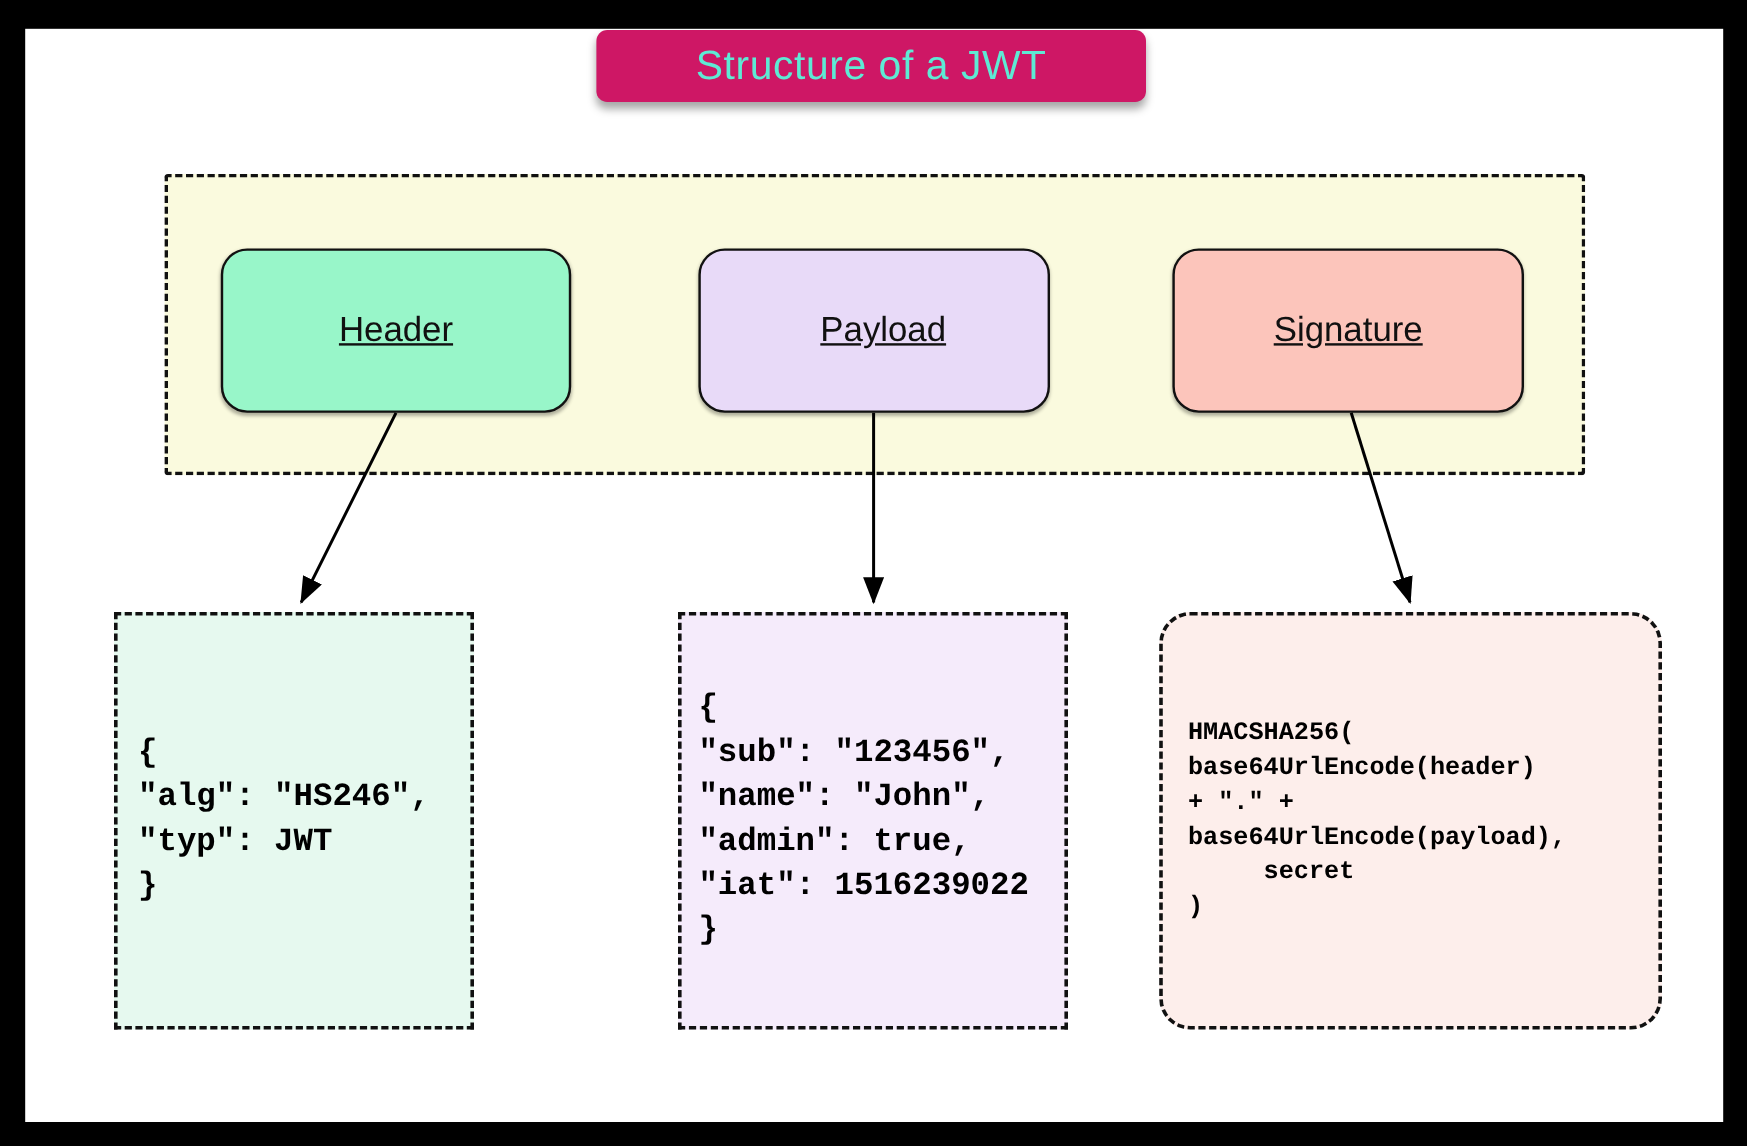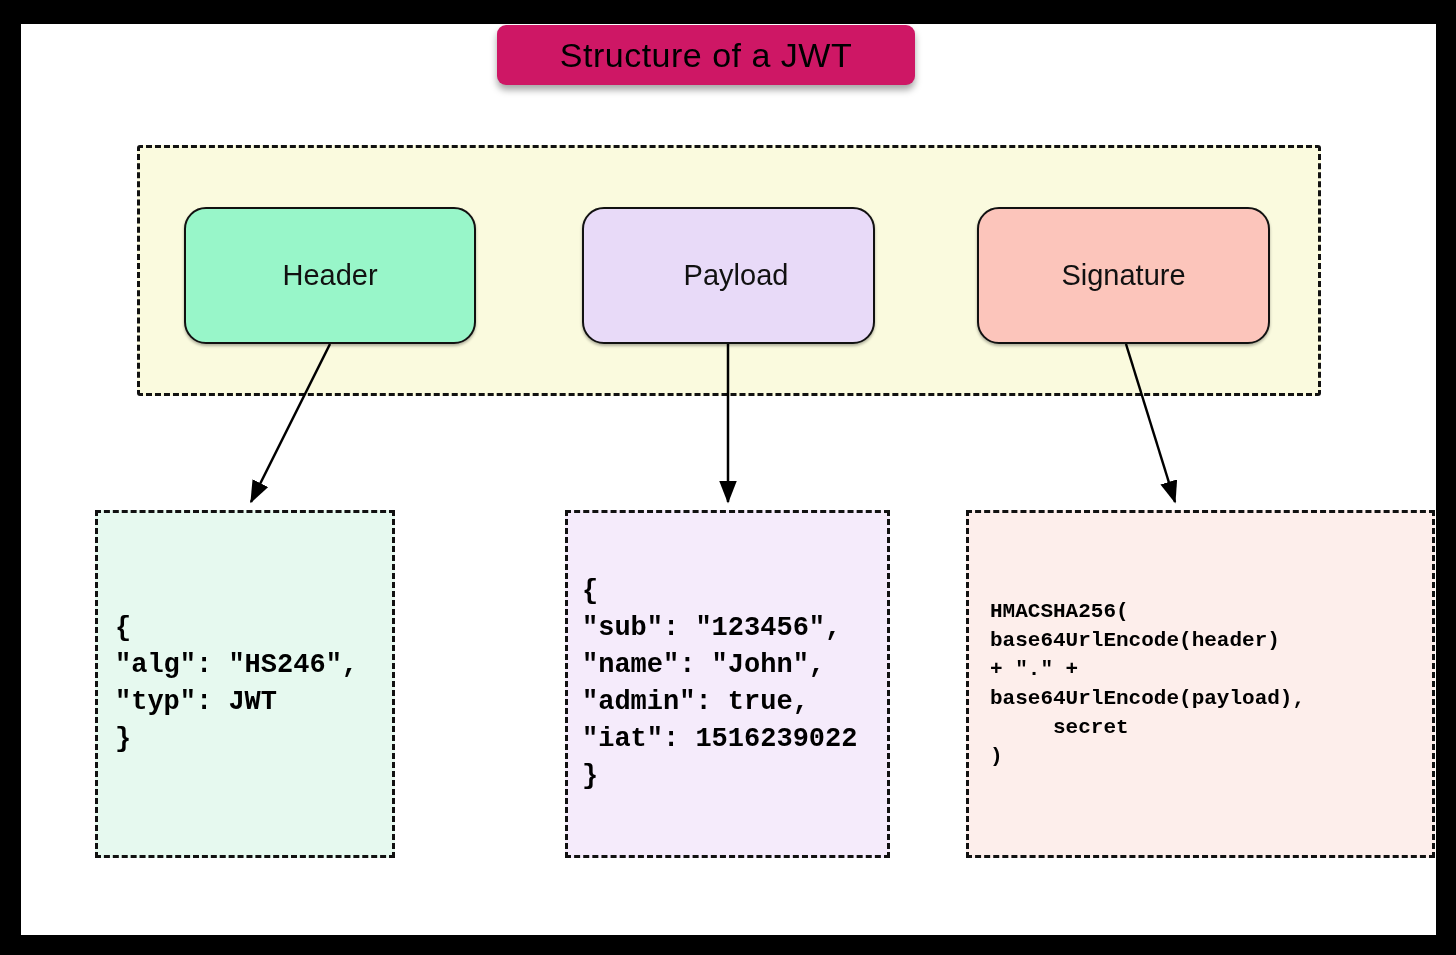--- a/index.html
+++ b/index.html
@@ -13,55 +13,55 @@
   .canvas{
     position:absolute;
     left:21px;top:24px;
     width:1415px;height:911px;
     background:#ffffff;
   }
   
   .abs{position:absolute;box-sizing:border-box;}
 
   .title{
-    left:497px;top:25px;width:418px;height:60px;
+    left:497px;top:25px;width:458px;height:60px;
     background:#CE1765;
     border-radius:9px;
     box-shadow:0 5px 7px rgba(0,0,0,0.35);
     display:flex;align-items:center;justify-content:center;
-    color:#000000;
+    color:#5eead4;
     font-size:34px;
     letter-spacing:0.5px;
   }
   .band{
     left:137px;top:145px;width:1184px;height:251px;
     background:#FAFADE;
     border:3px dashed #111;
     border-radius:3px;
   }
   .part-box{
     top:207px;width:292px;height:137px;
     border:2.5px solid #111;
     border-radius:22px;
     box-shadow:0 2px 3px rgba(0,0,0,0.3);
     display:flex;align-items:center;justify-content:center;
-    font-size:29px;color:#111;
+    font-size:29px;color:#111;text-decoration:underline;
   }
   .part-header{left:184px;background:#98F6C9;}
   .part-payload{left:582px;width:293px;background:#E8DAF8;padding-left:15px;}
   .part-signature{left:977px;width:293px;background:#FCC5BB;}
 
   .code-box{
     top:510px;height:348px;
     border:3px dashed #111;
     display:flex;align-items:center;
   }
   .code-header{left:95px;width:300px;background:#E6F9EF;}
   .code-payload{left:565px;width:325px;background:#F5EBFB;}
-  .code-signature{left:966px;width:469px;background:#FDEEEB;}
+  .code-signature{left:966px;width:419px;background:#FDEEEB;border-radius:26px;}
   .code-box pre{
     margin:0;
     font-family:"Liberation Mono","DejaVu Sans Mono",monospace;
     font-weight:bold;
     color:#000;
     white-space:pre;
   }
   .code-header pre{padding-left:17px;font-size:27px;line-height:37px;}
   .code-payload pre{padding-left:14px;font-size:27px;line-height:37px;}
   .code-signature pre{padding-left:21px;font-size:21px;line-height:29px;}

